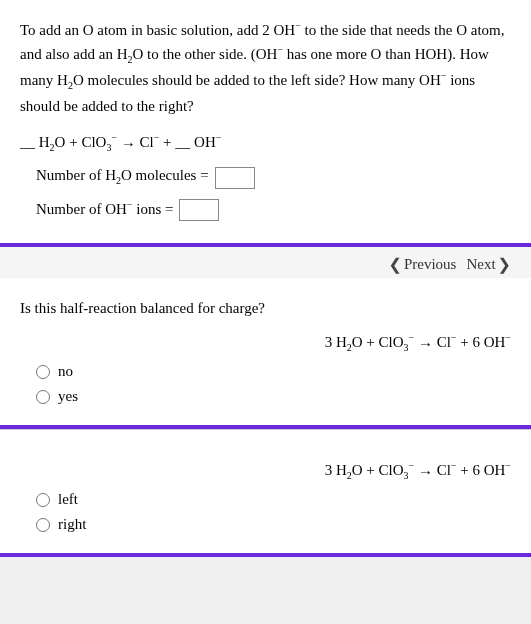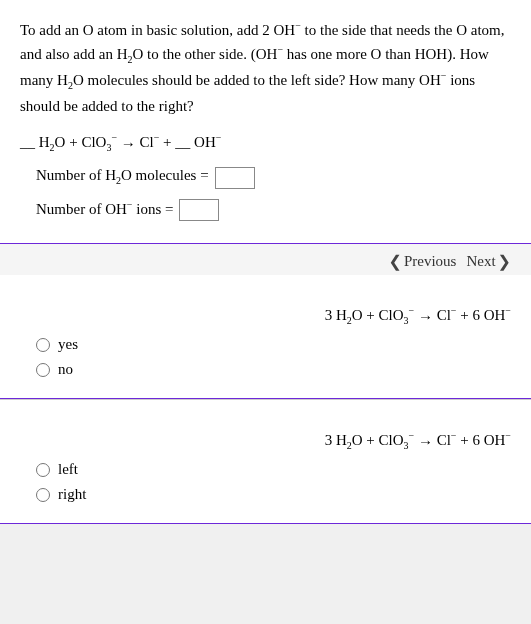--- a/index.html
+++ b/index.html
@@ -9,21 +9,21 @@
     }
     body {
       font-family: Georgia, 'Times New Roman', serif;
       font-size: 15px;
       background: #f0f0f0;
       width: 531px;
     }
     .section {
       background: #fff;
       padding: 18px 20px 16px 20px;
-      border-bottom: 1px solid #6d28d9;
+      border-bottom: 4px solid #6d28d9;
     }
     p {
       line-height: 1.6;
       margin-bottom: 0;
     }
     .equation-line {
       text-align: left;
       margin: 14px 0 14px 0;
       font-size: 15px;
     }
@@ -130,32 +130,33 @@
     <span class="chevron">❮</span>
     <span>Previous</span>
   </button>
   <button class="nav-btn">
     <span>Next</span>
     <span class="chevron">❯</span>
   </button>
 </div>
 
 <div class="section">
+  <p>Is this half-reaction balanced for charge?</p>
 
   <div class="sub-equation">
     3 H<sub>2</sub>O + ClO<sub>3</sub><sup>−</sup> → Cl<sup>−</sup> + 6 OH<sup>−</sup>
   </div>
 
   <div class="radio-row">
+    <input type="radio" name="charge-balance" id="no-radio" style="">
+    <label for="no-radio">no</label>
+  </div>
+  <div class="radio-row">
     <input type="radio" name="charge-balance" id="yes-radio" style="">
     <label for="yes-radio">yes</label>
-  </div>
-  <div class="radio-row">
-    <input type="radio" name="charge-balance" id="no-radio" style="">
-    <label for="no-radio">no</label>
   </div>
 </div>
 
 <hr class="divider">
 
 <div class="section">
 
   <div class="sub-equation">
     3 H<sub>2</sub>O + ClO<sub>3</sub><sup>−</sup> → Cl<sup>−</sup> + 6 OH<sup>−</sup>
   </div>

